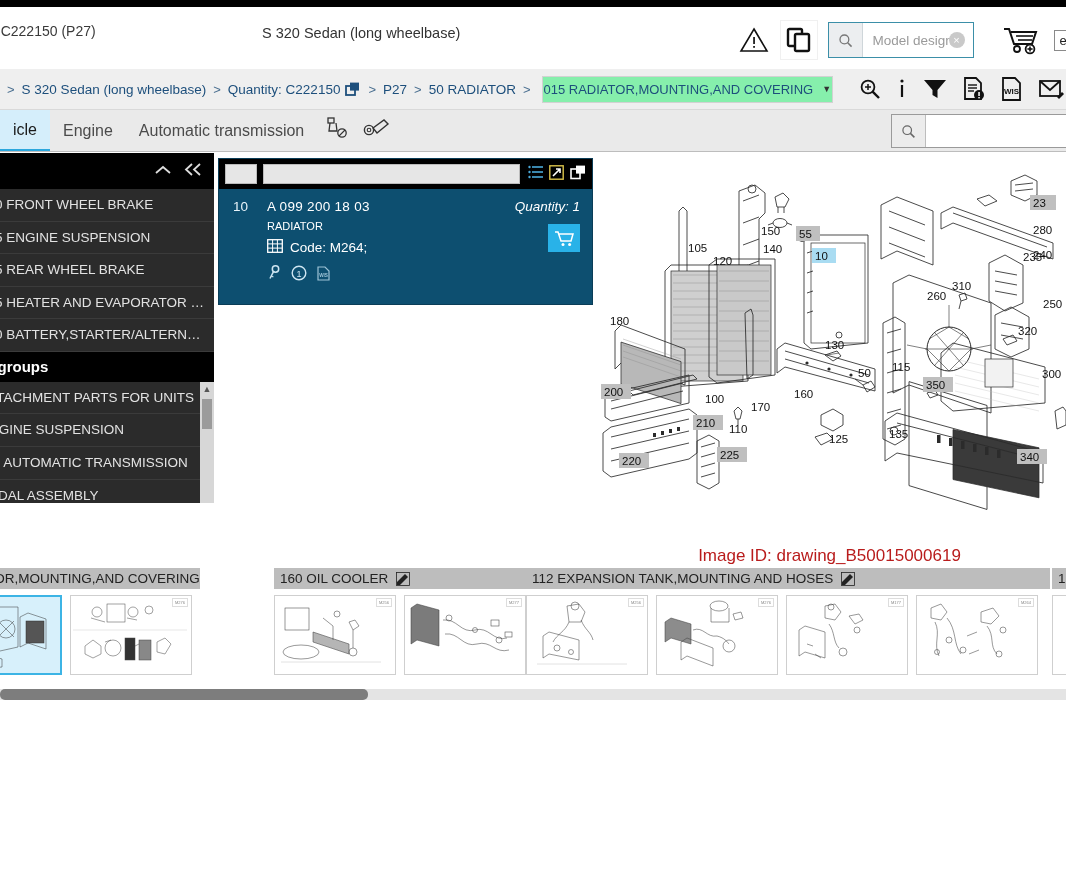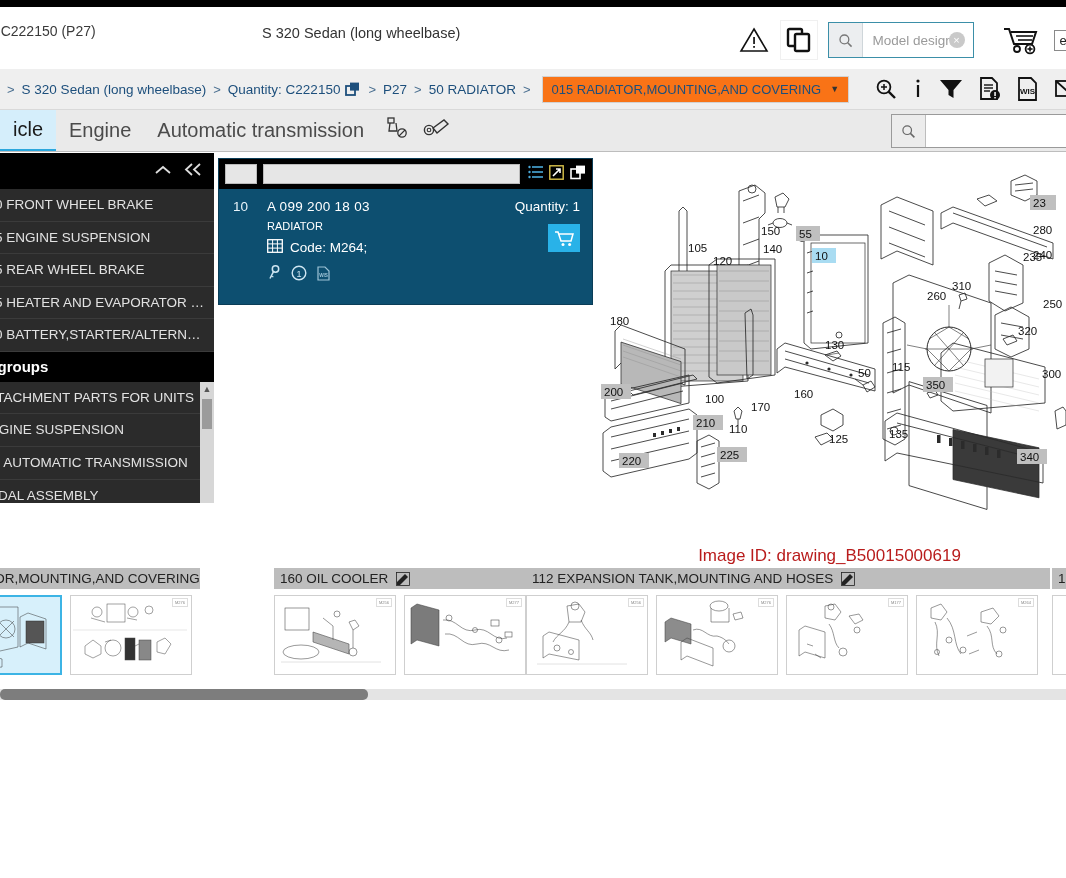--- a/index.html
+++ b/index.html
@@ -64,36 +64,36 @@
   .crumbbar {
     position:absolute; left:0; top:69px; width:1066px; height:41px;
     background:#efefef; border-bottom:1px solid #d9d9d9;
     display:flex; align-items:center;
   }
   .crumbs { display:flex; align-items:center; font-size:13.5px; color:#1d4f7c; white-space:nowrap;}
   .crumbs .sep { color:#4a6f90; margin:0 7px; font-size:13px;}
   .crumbs .cr { cursor:pointer; color:#1d4f7c; }
   .cr-dup { margin-left:5px; display:inline-flex; vertical-align:middle; }
   .crumb-select {
-    background:#f97316; border:1px solid #d2d2d2; padding:5px 9px;
+    background:#86efac; border:1px solid #d2d2d2; padding:5px 1px;
     font-size:13px; color:#1d4f7c; display:flex; align-items:center;
     margin-left:4px; cursor:pointer;
   }
   .crumb-select .caret { margin-left:9px; font-size:9px; color:#333; }
   .crumb-tools { display:flex; align-items:center; margin-left:26px; gap:16px; }
   .crumb-tools .ct { cursor:pointer; display:flex; align-items:center; }
 
   
   .tabbar {
     position:absolute; left:0; top:110px; width:1066px; height:42px;
     background:#eaeaea; border-bottom:1px solid #bdbdbd;
     display:flex; align-items:stretch;
   }
   .tab {
-    display:flex; align-items:center; padding:0 13px; font-size:20px;
+    display:flex; align-items:center; padding:0 13px; font-size:16px;
     color:#4b4b4b; cursor:pointer; white-space:nowrap;
   }
   .tab.active { background:#d5eefb; color:#1a1a1a; border-bottom:2px solid #2ca7dd; }
   .tab-icons { display:flex; align-items:center; gap:12px; padding-left:8px; }
   .tb-search {
     position:absolute; right:-1px; top:4px; display:flex; align-items:center;
     height:34px; border:1px solid #9a9a9a; background:#fff;
   }
   .tb-search .s-ic {
     width:34px;height:32px;background:#ececec;border-right:1px solid #bdbdbd;
@@ -143,21 +143,21 @@
   .ph-cell { width:32px;height:20px;background:#e6e6e6;border:1px solid #bbb; }
   .ph-field { flex:1; height:20px; background:#e6e6e6; border:1px solid #bbb; margin-left:6px; }
   .ph-icons { display:flex; align-items:center; gap:6px; margin-left:8px; }
   .part-row { display:flex; padding:10px 12px 0 14px; color:#d9edf7; }
   .pr-num { width:34px; font-size:13.5px; color:#e8f4fa; }
   .pr-main { flex:1; }
   .pr-pn { font-size:13.5px; color:#ffffff; letter-spacing:0.3px; }
   .pr-name { font-size:11px; color:#ffffff; margin-top:6px; }
   .pr-code { font-size:13.5px; color:#ffffff; margin-top:7px; display:flex; align-items:center; gap:7px;}
   .pr-badges { display:flex; align-items:center; gap:10px; margin-top:9px; }
-  .pr-right { width:112px; text-align:right; }
+  .pr-right { width:112px; text-align:right;font-style:italic; }
   .pr-qty { font-size:13.5px; color:#ffffff; }
   .pr-cart {
     width:32px;height:28px;background:#29b2e8; display:inline-flex;
     align-items:center; justify-content:center; margin-top:10px; cursor:pointer;
   }
 
   
   .drawing { position:absolute; left:593px; top:153px; width:473px; height:385px; background:#fff; overflow:hidden; }
   .drawing svg { display:block; }
   .img-id {

